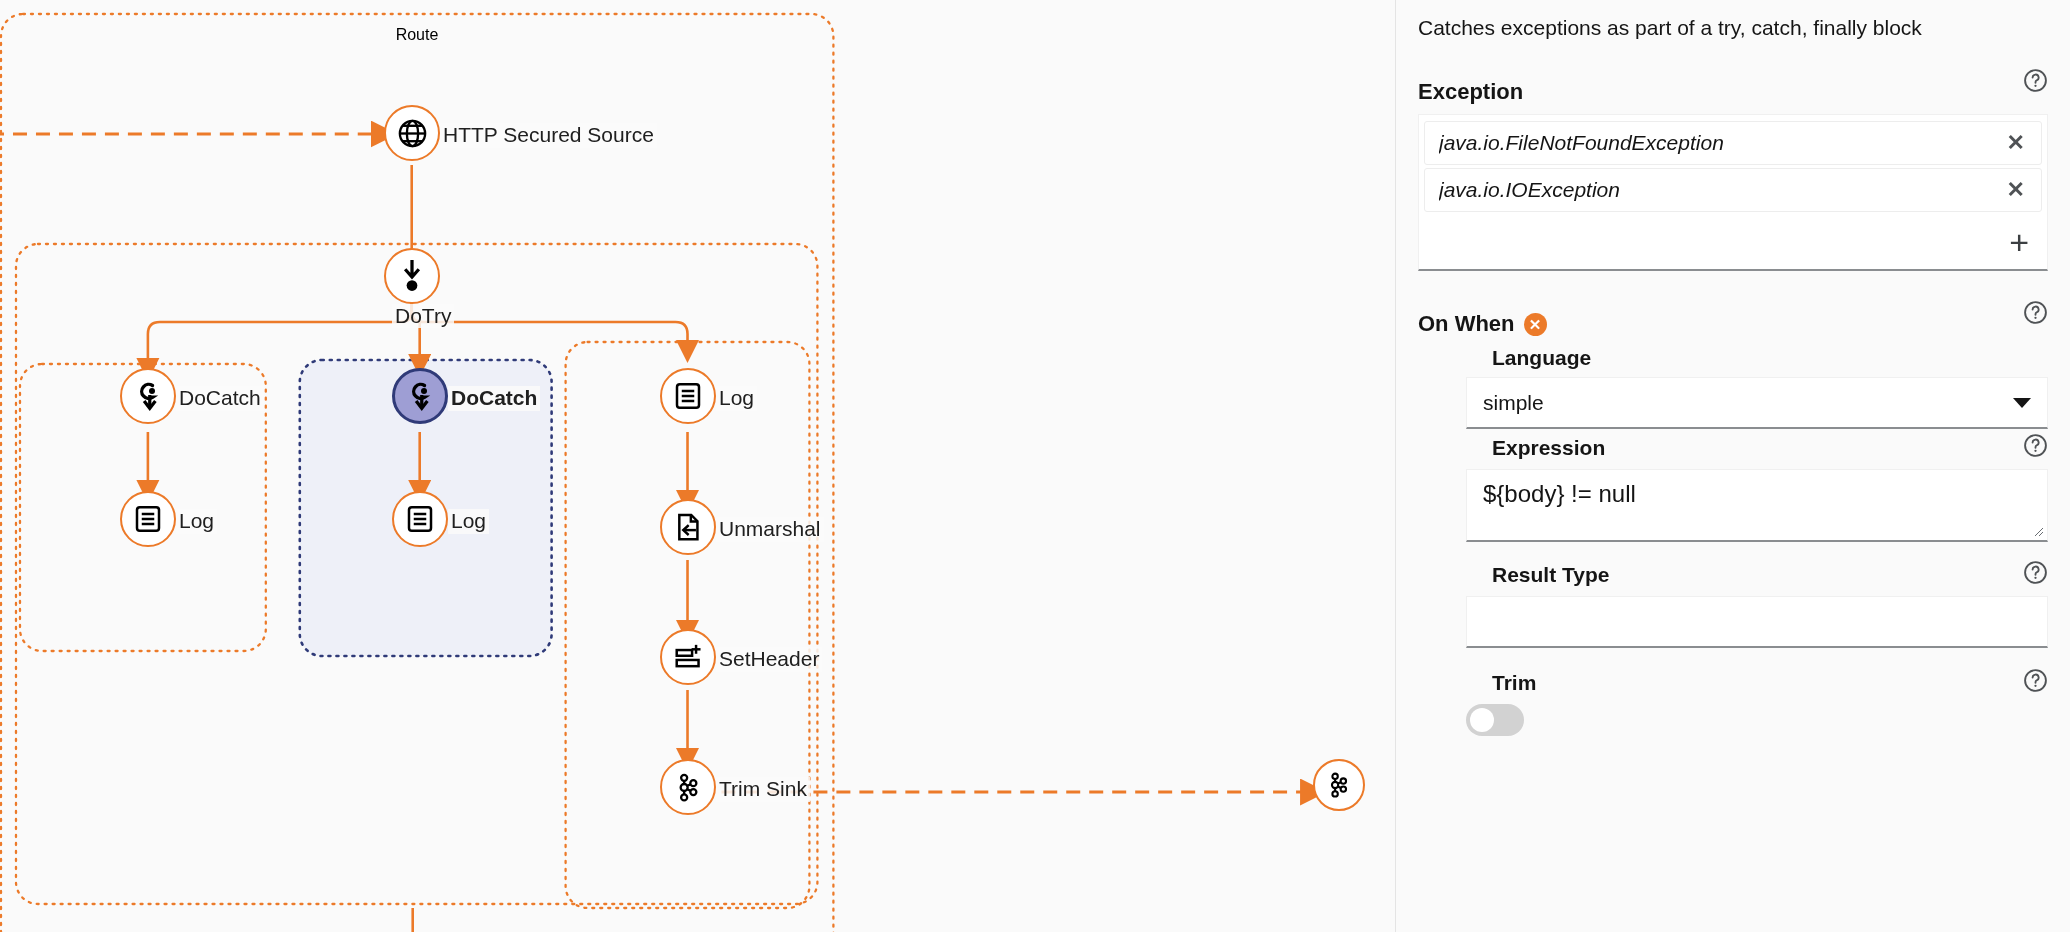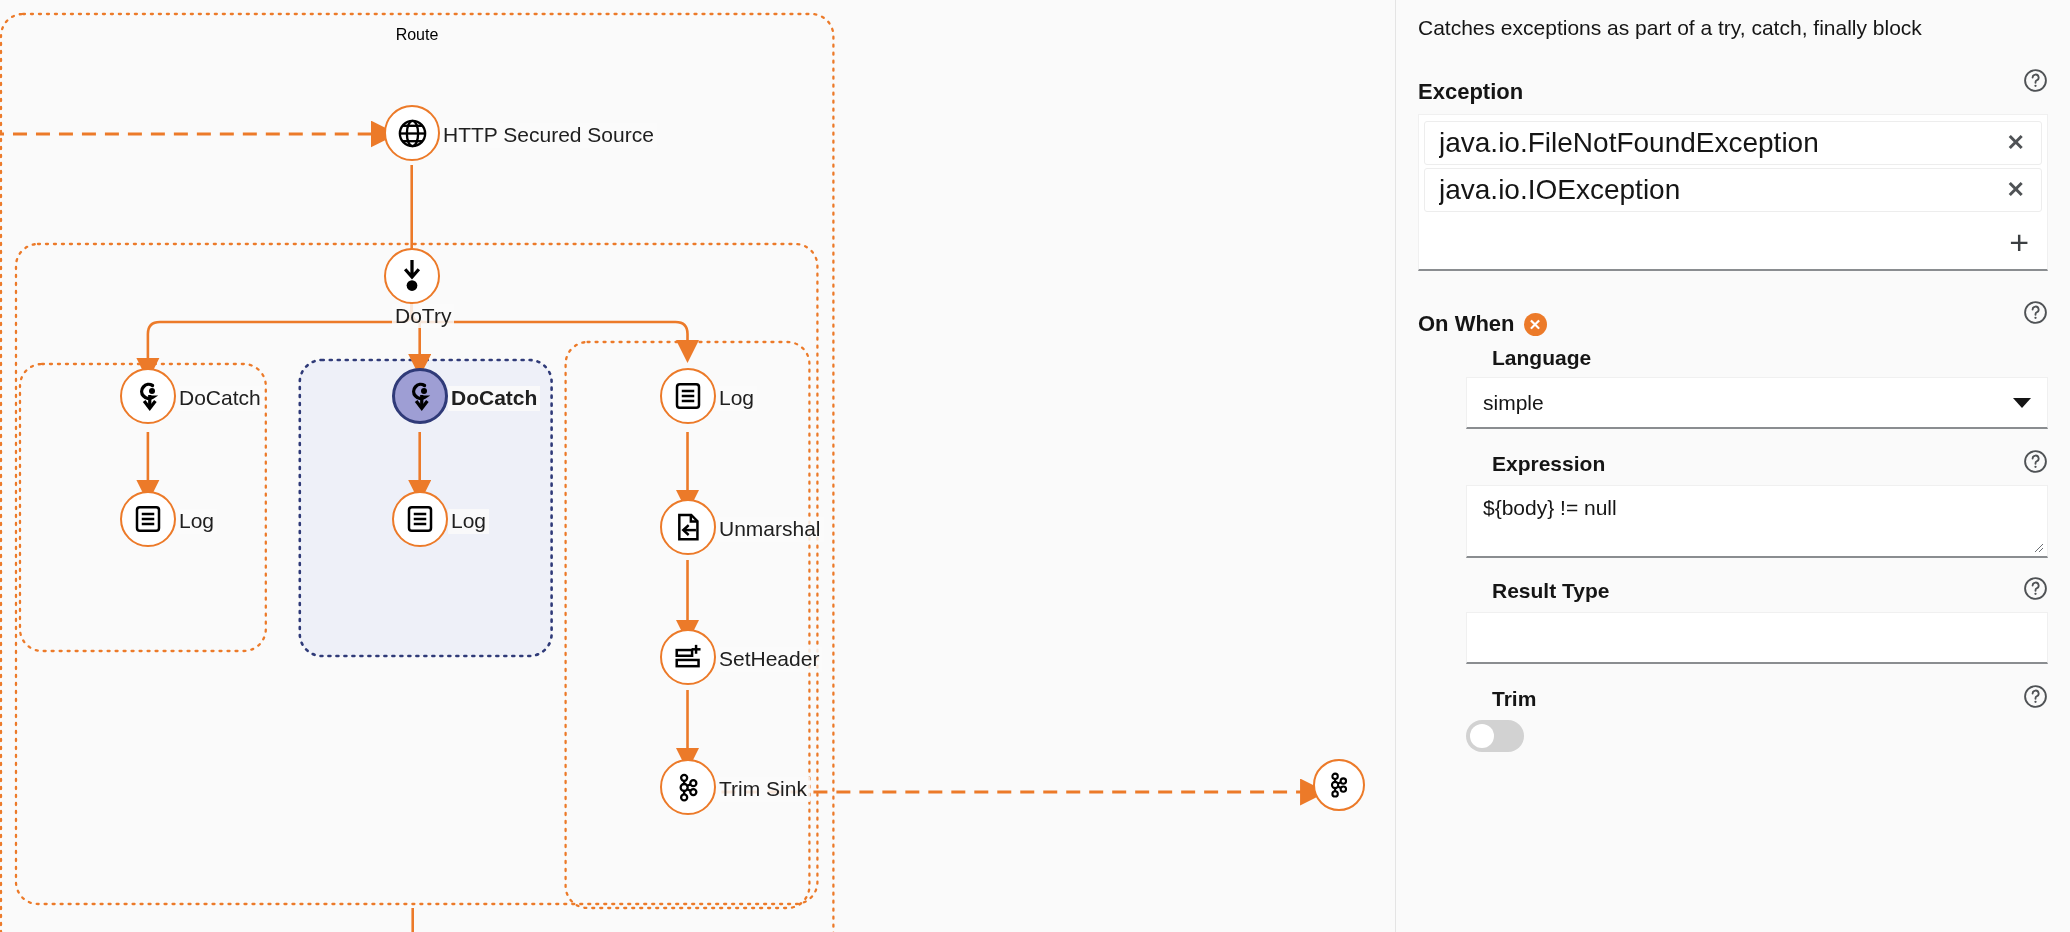--- a/index.html
+++ b/index.html
@@ -113,24 +113,25 @@
     align-items: center;
     background: #fff;
     border: 1px solid #ededed;
     border-radius: 3px;
     height: 44px;
     margin: 3px 5px;
     padding: 0 12px 0 14px;
   }
   .exception-value {
     flex: 1;
-    font-size: 28px;
+    font-size: 21px;
     color: #151515;
     white-space: nowrap;
     overflow: hidden;
+    font-style: italic;
   }
   .remove-x {
     font-size: 22px;
     font-weight: bold;
     color: #4f5255;
     cursor: pointer;
     padding: 0 4px;
     line-height: 1;
   }
   .exception-add-row {
@@ -165,39 +166,39 @@
   }
   .select-box {
     position: relative;
     background: #ffffff;
     border: 1px solid #f0f0f0;
     border-bottom: 2px solid #8a8d90;
     height: 52px;
     display: flex;
     align-items: center;
     padding: 0 16px;
-    margin-bottom: 20px;
+    margin-bottom: 4px;
     cursor: pointer;
   }
   .select-value { font-size: 21px; color: #151515; flex: 1; }
   .caret {
     width: 0; height: 0;
     border-left: 9px solid transparent;
     border-right: 9px solid transparent;
     border-top: 10px solid #151515;
   }
   .textarea-box {
     background: #ffffff;
     border: 1px solid #f0f0f0;
     border-bottom: 2px solid #8a8d90;
     height: 73px;
     padding: 10px 16px;
     margin-bottom: 18px;
     position: relative;
-    font-size: 21px;
+    font-size: 24px;
     color: #151515;
     cursor: text;
   }
   .resize-grip {
     position: absolute;
     right: 3px; bottom: 3px;
     width: 12px; height: 12px;
     pointer-events: none;
   }
   .input-box {

